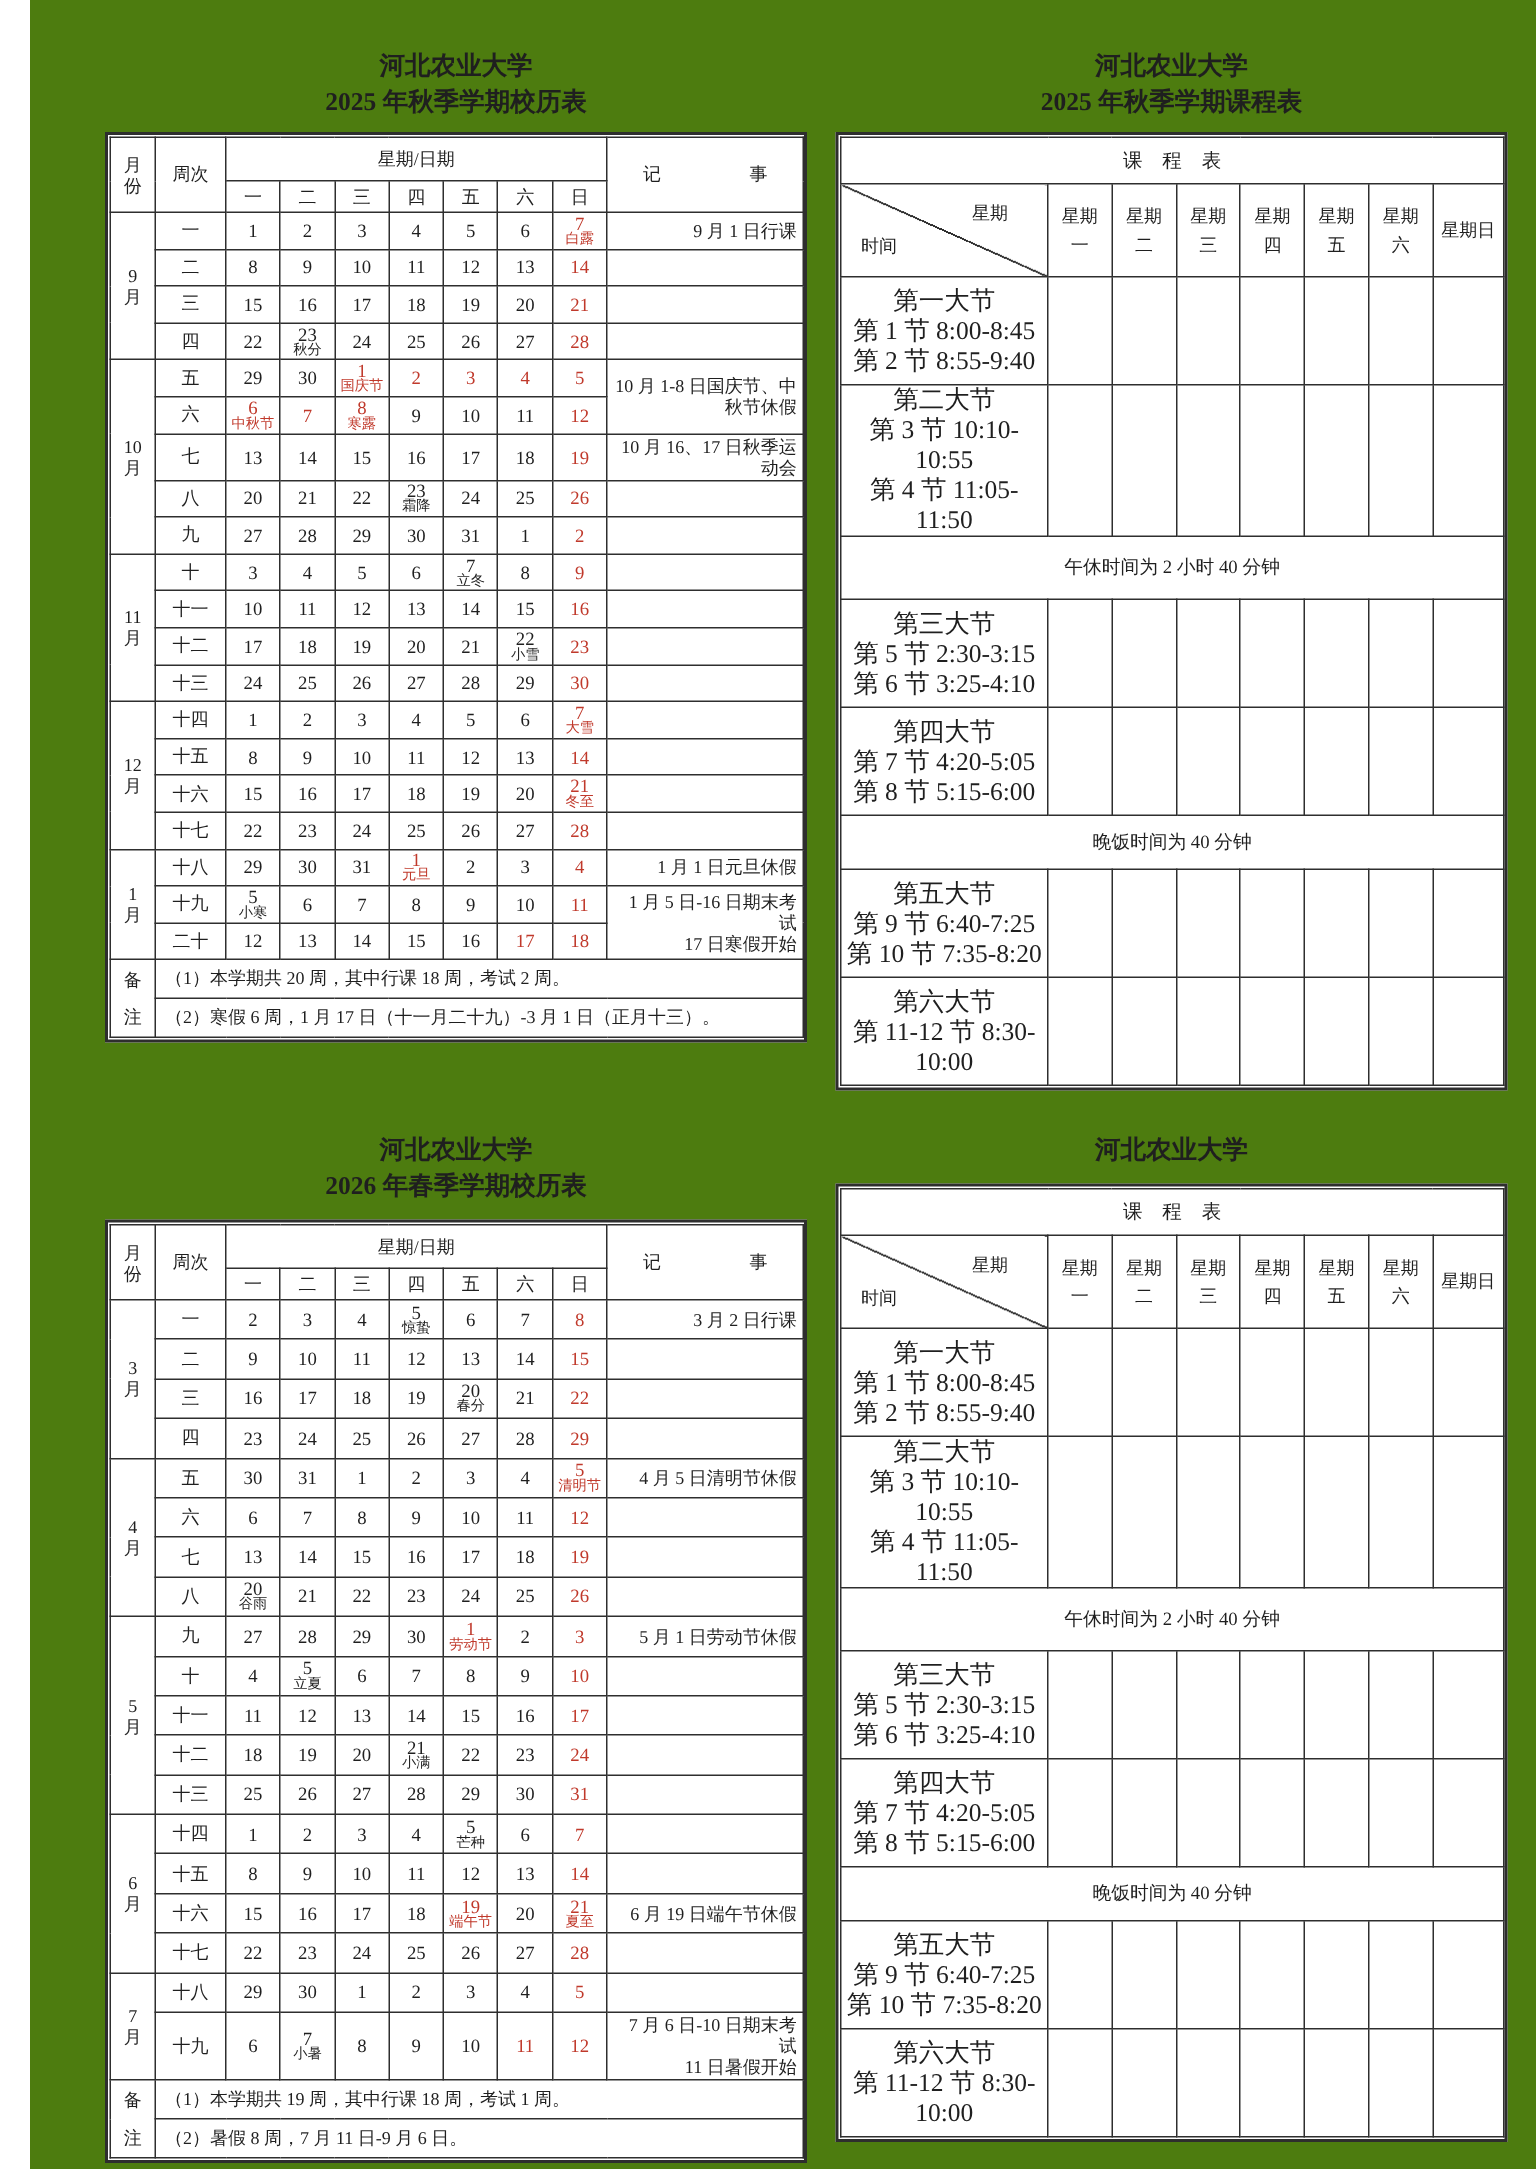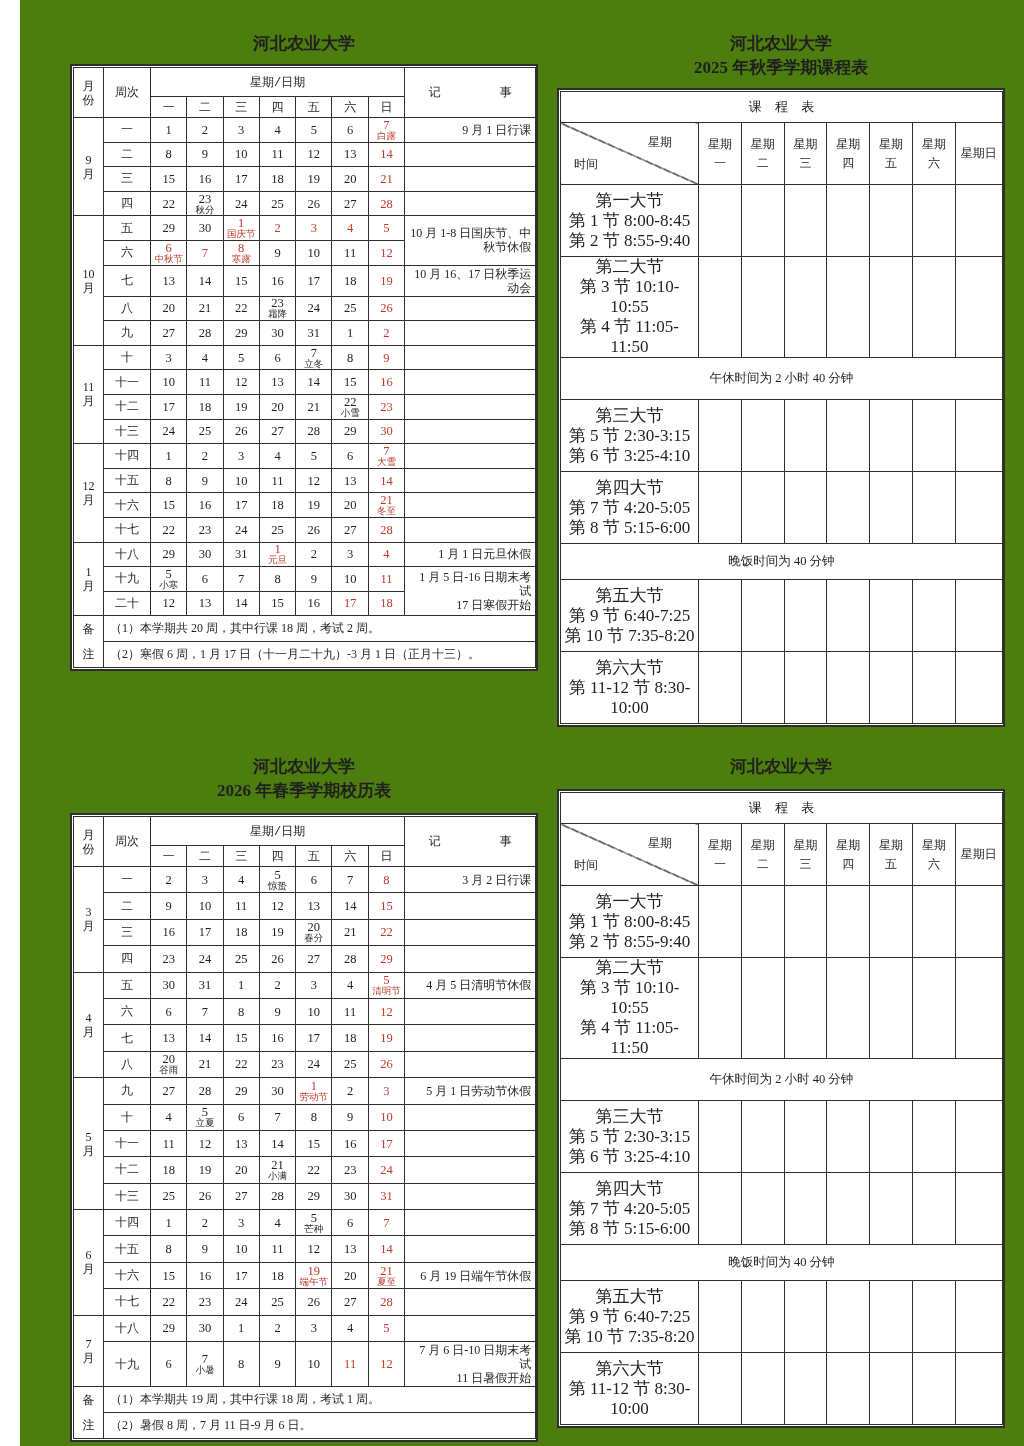--- a/index.html
+++ b/index.html
@@ -28,21 +28,21 @@
   .cal-fall tbody tr { height:24.6px; }
   .cal-spring tbody tr { height:26.4px; }
   .cal tbody tr.remark-row { height:26px; }
   .month-cell div, .month-head div { line-height:14px; font-size:12px; }
   .week-cell { font-size:12px; }
   .day-cell .day-num { font-size:12.5px; line-height:12px; }
   .day-cell .day-sub { font-size:9.5px; line-height:10px; }
   .red { color:#c0392b; }
   .note-cell { text-align:right; padding:1px 4px 1px 5px; font-size:11.5px; line-height:14px; white-space:pre-line; }
   .notes-head { word-spacing:56px; font-size:12.5px; }
-  .wd-head { font-size:12.5px;font-family:Liberation Mono, monospace; }
+  .wd-head { font-size:12.5px; }
   .remark-label div { line-height:25px; font-size:12px; }
   .remark-cell { text-align:left; padding:1px 6px; font-size:11.5px; }
 
   
   .sched tr.title-row { height:31px; }
   .sched .sched-title { font-size:13px; word-spacing:10px; }
   .sched tr.header-row { height:62px; }
   .sched tr.section-row { height:72px; }
   .sched tr.break-row.b1 { height:42px; }
   .sched tr.break-row.b2 { height:36px; }
@@ -58,20 +58,21 @@
   .corner .lbl-bottom { position:absolute; bottom:11px; left:13px; font-size:12px; }
 </style>
 </head>
 <body>
 
 <div class="page">
 
   <div class="quad" id="q-tl">
     <div class="titles">
       <div>河北农业大学</div>
+      <div>2025 年秋季学期校历表</div>
     </div>
     <div class="tbl-wrap" id="cal-fall-mount">
         <table class="cal cal-fall">
           <colgroup>
             <col style="width: 30px;">
             <col style="width: 47px;">
             <col style="width: 36.3px;">
             <col style="width: 36.3px;">
             <col style="width: 36.3px;">
             <col style="width: 36.3px;">

